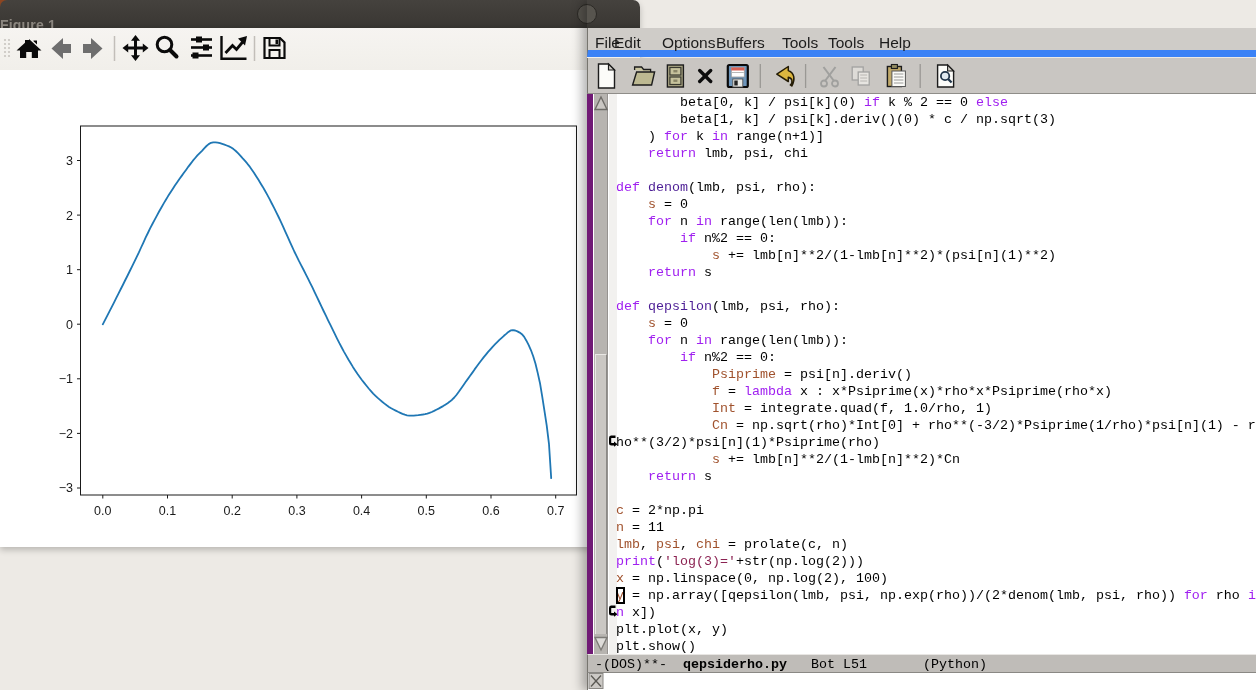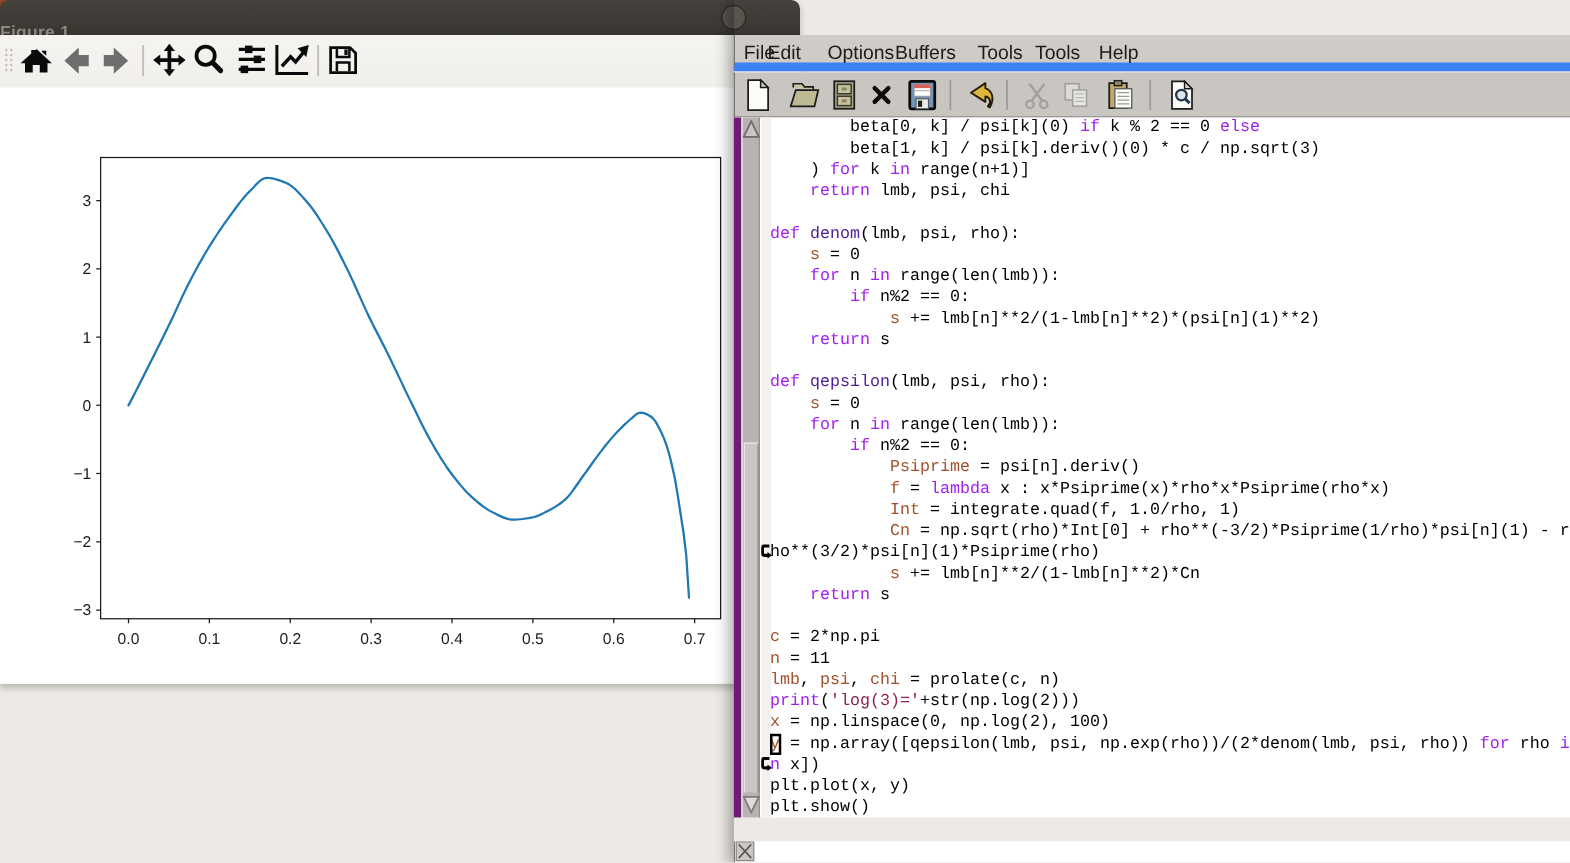--- a/index.html
+++ b/index.html
@@ -228,20 +228,23 @@
 <span class="vr">n</span> = 11
 <span class="vr">lmb</span>, <span class="vr">psi</span>, <span class="vr">chi</span> = prolate(c, n)
 <span class="kw">print</span>(<span class="st">'log(3)='</span>+<span class="bi">str</span>(np.log(2)))
 <span class="vr">x</span> = np.linspace(0, np.log(2), 100)
 <span class="vr">y</span> = np.array([qepsilon(lmb, psi, np.exp(rho))/(2*denom(lmb, psi, rho)) <span class="kw">for</span> rho <span class="kw">i</span>
 <span class="kw">n</span> x])
 plt.plot(x, y)
 plt.show()</div>
     <div id="cursor"></div>
   </div>
+  <div id="emodeline">
+      <div class="t">-(DOS)**-  <b>qepsiderho.py</b>   Bot L51       (Python)</div>
+    </div>
   <div id="emini">
       <svg width="20" height="17" style="position:absolute;left:0;top:0">
     <rect x="1" y="0.5" width="14" height="15" fill="#ccc9c5" stroke="#8a8884" stroke-width="1"></rect>
     <g stroke="#5a5853" stroke-width="1.3">
           <line x1="3" y1="2.5" x2="13" y2="13.5"></line>
           <line x1="13" y1="2.5" x2="3" y2="13.5"></line>
         </g>
   </svg>
     </div>
 </div>

